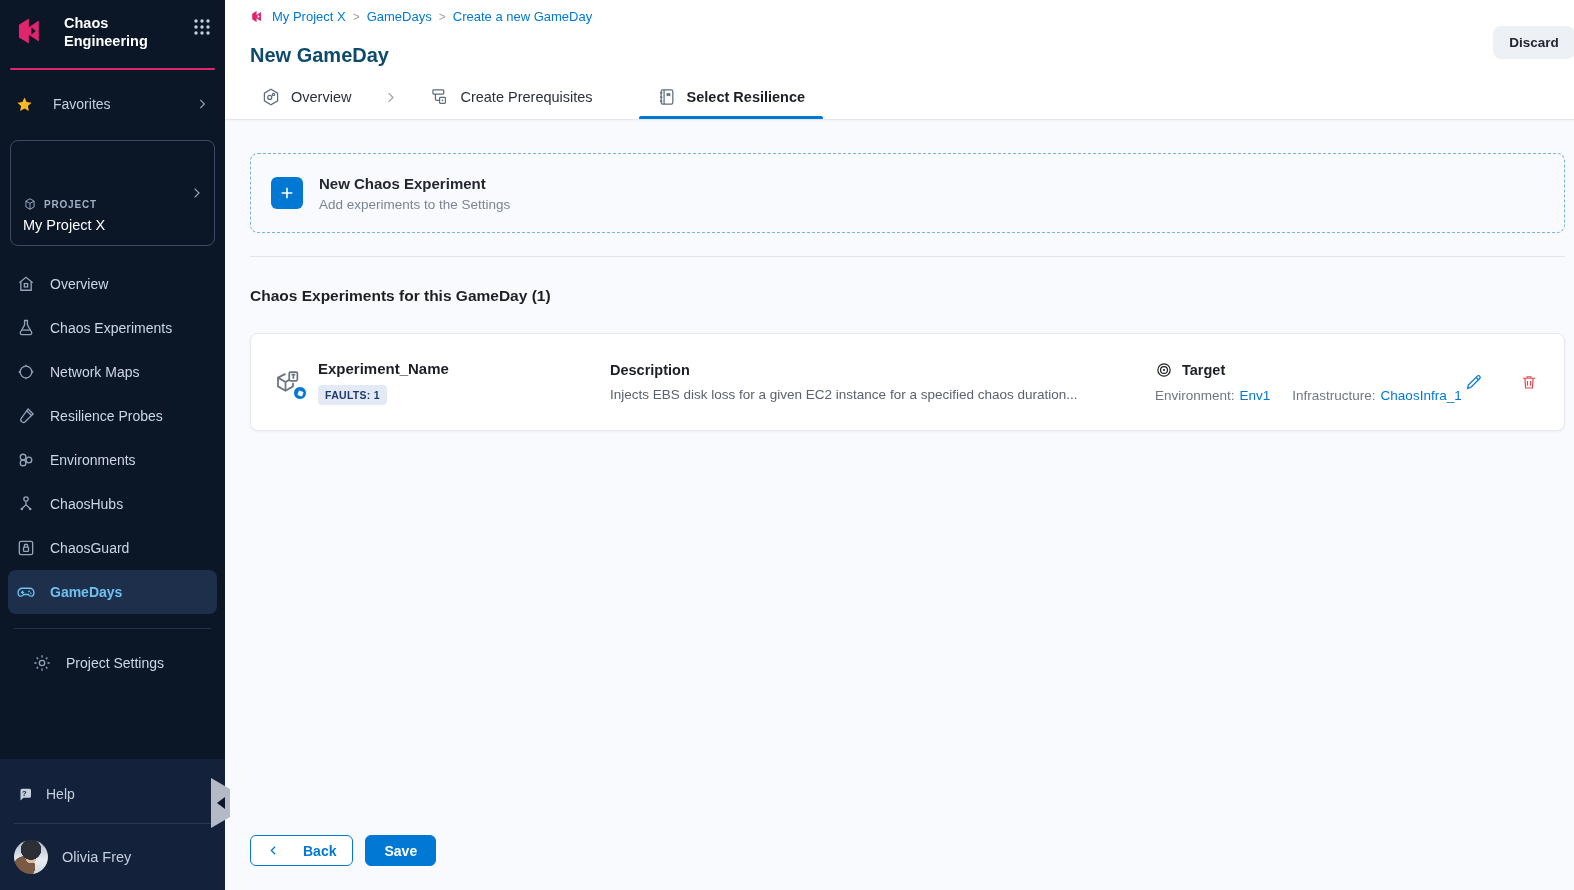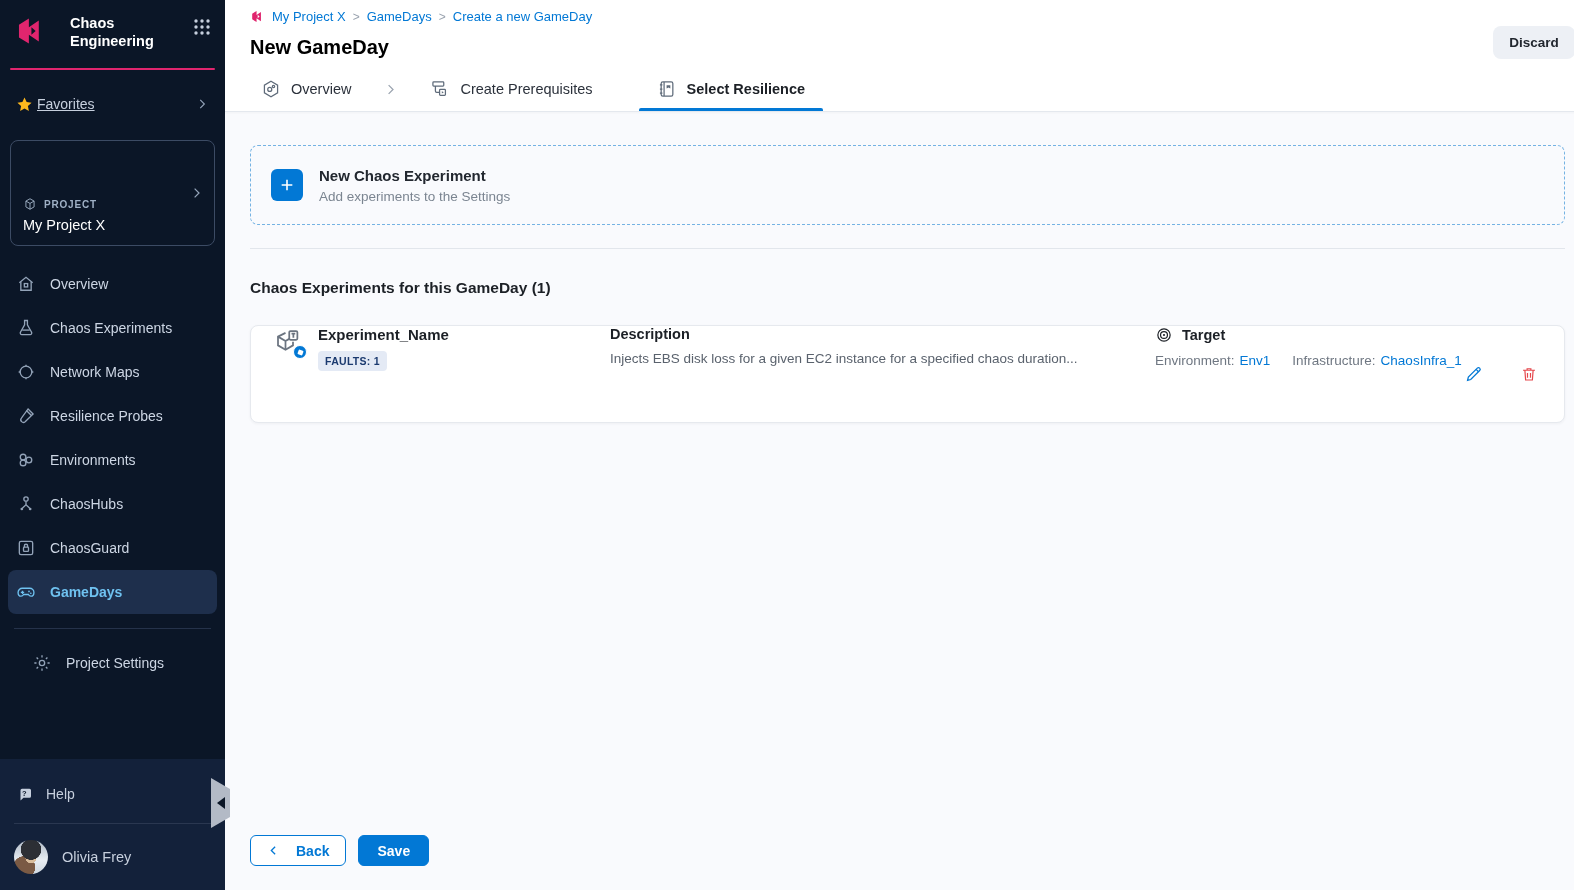--- a/index.html
+++ b/index.html
@@ -1,26 +1,26 @@
 <!DOCTYPE html>
 <html><head>
 <meta charset="utf-8">
 <style>
   * { margin:0; padding:0; box-sizing:border-box; }
   html,body { width:1574px; height:890px; overflow:hidden; }
   body { font-family:"Liberation Sans", sans-serif; display:flex; background:#fafbfd; color:#22272f; }
 
   
   .sidebar { position:relative; width:225px; min-width:225px; height:100%; background:#0b1627; display:flex; flex-direction:column; }
-  .side-logo-row { display:flex; align-items:flex-start; padding:14px 14px 10px 14px; gap:22px; }
+  .side-logo-row { display:flex; align-items:flex-start; padding:14px 14px 10px 14px; gap:16px; }
   .brand-name { color:#fff; font-size:14.5px; font-weight:700; line-height:1.25; flex:1; }
   .grid-icon { margin-left:auto; margin-top:4px; cursor:pointer; }
   .pink-rule { height:2px; background:#e0256e; margin:8px 10px 0 10px; border-radius:2px; }
 
-  .fav-row { display:flex; align-items:center; gap:4px; padding:0 16px; height:24px; margin-top:22px; color:#c6cfdd; font-size:14px; cursor:pointer;text-decoration:underline; }
+  .fav-row { display:flex; align-items:center; gap:20px; padding:0 16px; height:24px; margin-top:22px; color:#c6cfdd; font-size:14px; cursor:pointer; }
   .fav-row .chev { margin-left:auto; }
 
   .project-box { margin:24px 10px 0 10px; border:1px solid #3c4b64; border-radius:8px; padding:10px 12px 12px 12px; display:flex; align-items:center; cursor:pointer; position:relative; }
   .project-inner { display:flex; flex-direction:column; gap:6px;margin-top:46px; }
   .project-eyebrow { display:flex; align-items:center; gap:7px; color:#9fb0c5; font-size:10px; font-weight:700; letter-spacing:.8px; }
   .project-name { color:#ffffff; font-size:14.5px; }
   .project-box .chev { position:absolute; right:10px; top:50%; transform:translateY(-50%); }
 
   .nav { margin-top:16px; display:flex; flex-direction:column; }
   .nav-item { display:flex; align-items:center; gap:14px; height:44px; padding:0 16px; color:#cdd6e4; font-size:14px; cursor:pointer; }
@@ -48,42 +48,42 @@
   .collapse-handle { position:absolute; right:-5px; top:778px; width:19px; height:50px; background:#b3bac6;
                      clip-path:polygon(0 0, 100% 22%, 100% 78%, 0 100%); display:flex; align-items:center; justify-content:center; cursor:pointer; z-index:5; }
   .collapse-tri { width:0; height:0; border-top:6px solid transparent; border-bottom:6px solid transparent; border-right:8px solid #0b1627; }
 
   
   .main { flex:1; display:flex; flex-direction:column; position:relative; background:#f9fafd; }
   .topbar { background:#fff; padding:9px 24px 8px 25px; position:relative; }
   .crumbs { display:flex; align-items:center; gap:7px; font-size:13px; }
   .crumb-link { color:#0278d5; text-decoration:none; cursor:pointer; }
   .crumb-sep { color:#9aa3af; font-size:12px; }
-  .page-title { font-size:20px; font-weight:700; color:#000000; margin-top:12px; }
+  .page-title { font-size:20px; font-weight:700; color:#0c4a6e; margin-top:20px; }
   .discard-btn { position:absolute; right:24px; top:26px; background:#edf0f5; border:none; border-radius:8px; padding:9px 16px; font-size:13.5px; font-weight:600; color:#22272f; cursor:pointer; font-family:inherit; }
 
   .tabbar { background:#fff; display:flex; align-items:stretch; height:45px; padding-left:32px; border-bottom:1px solid #e4e8ee; box-shadow:0 1px 2px rgba(40,41,61,.04); }
   .tab { display:flex; align-items:center; gap:10px; font-size:14.5px; color:#2b313b; padding:0 4px; position:relative; cursor:pointer; }
   .tab .ic { color:#5f6b7a; display:flex; }
   .tab.active { font-weight:700; color:#1c2026; }
   .tab.active::after { content:""; position:absolute; left:-14px; right:-14px; bottom:0; height:3px; background:#0278d5; border-radius:2px 2px 0 0; }
   .tab-sep { display:flex; align-items:center; color:#9aa3af; margin:0 28px; }
   .tab + .tab-gap { width:56px; }
 
   .content { flex:1; padding:33px 34px 0 25px; }
   .add-box { border:1.5px dashed #74b2e3; border-radius:8px; height:80px; display:flex; align-items:center; padding:0 20px; gap:16px; cursor:pointer; }
   .plus-btn { width:32px; height:32px; background:#0278d5; border:none; border-radius:6px; color:#fff; display:flex; align-items:center; justify-content:center; cursor:pointer; flex:none; }
   .add-texts { display:flex; flex-direction:column; gap:5px; }
   .add-title { font-size:15px; font-weight:700; color:#22272f; }
   .add-sub { font-size:13.5px; color:#7b8591; }
 
   .content-divider { height:1px; background:#e2e6ec; margin:23px 0 0 0; }
   .section-heading { margin-top:30px; font-size:15.5px; font-weight:700; color:#1c2026; }
 
-  .exp-card { margin-top:28px; background:#fff; border:1px solid #e6e9ee; border-radius:8px; box-shadow:0 1px 3px rgba(40,41,61,.05); height:98px; display:flex; padding:0 24px 0 22px; }
+  .exp-card { margin-top:28px; background:#fff; border:1px solid #e6e9ee; border-radius:8px; box-shadow:0 1px 3px rgba(40,41,61,.05); height:98px; display:flex; align-items:center; padding:0 24px 0 22px; }
   .exp-icon-wrap { position:relative; width:30px; height:30px; margin-right:15px; flex:none; color:#6b7480; }
   .exp-badge-dot { position:absolute; right:-4px; bottom:-3px; width:14px; height:14px; border-radius:50%; background:#0278d5; border:1.5px solid #fff; display:flex; align-items:center; justify-content:center; }
   .exp-badge-dot span { width:5px; height:5px; background:#fff; border-radius:1px; transform:rotate(20deg); display:block; }
   .exp-name-col { width:172px; display:flex; flex-direction:column; gap:8px; }
   .exp-name { font-size:15px; font-weight:700; color:#1c2026; }
   .faults-badge { align-self:flex-start; background:#e4eaf5; color:#1b3a6f; font-size:10.5px; font-weight:700; letter-spacing:.3px; padding:4px 7px; border-radius:4px; }
   .exp-desc-col { margin-left:120px; width:470px; display:flex; flex-direction:column; gap:9px; }
   .col-label { font-size:14.5px; font-weight:700; color:#1c2026; }
   .exp-desc-text { font-size:13.5px; color:#5a626d; }
   .exp-target-col { margin-left:75px; display:flex; flex-direction:column; gap:9px; }
@@ -91,21 +91,21 @@
   .target-head .ic { color:#1c2026; display:flex; }
   .target-line { font-size:13.5px; color:#6f7782; display:flex; gap:5px; white-space:nowrap; }
   .target-link { color:#0278d5; cursor:pointer; }
   .target-line .gap { width:12px; }
   .exp-actions { margin-left:auto; display:flex; align-items:center; gap:33px; }
   .icon-btn { background:none; border:none; cursor:pointer; display:flex; padding:2px; }
   .pen-icon { color:#0278d5; }
   .trash-icon { color:#e5484d; }
 
   .footer-actions { position:absolute; left:25px; bottom:24px; display:flex; gap:12px; }
-  .back-btn { display:flex; align-items:center; gap:16px; background:#fff; border:1px solid #0278d5; color:#0278d5; font-weight:700; font-size:14px; border-radius:6px; padding:0 16px; height:31px; cursor:pointer; font-family:inherit; }
+  .back-btn { display:flex; align-items:center; gap:23px; background:#fff; border:1px solid #0278d5; color:#0278d5; font-weight:700; font-size:14px; border-radius:6px; padding:0 16px; height:31px; cursor:pointer; font-family:inherit; }
   .save-btn { background:#0278d5; border:1px solid #0278d5; color:#fff; font-weight:700; font-size:14px; border-radius:6px; padding:0 18px; height:31px; cursor:pointer; font-family:inherit; }
 
   svg { display:block; }
 </style>
 </head>
 <body>
 
 <aside class="sidebar">
   <div class="side-logo-row">
     <span>

